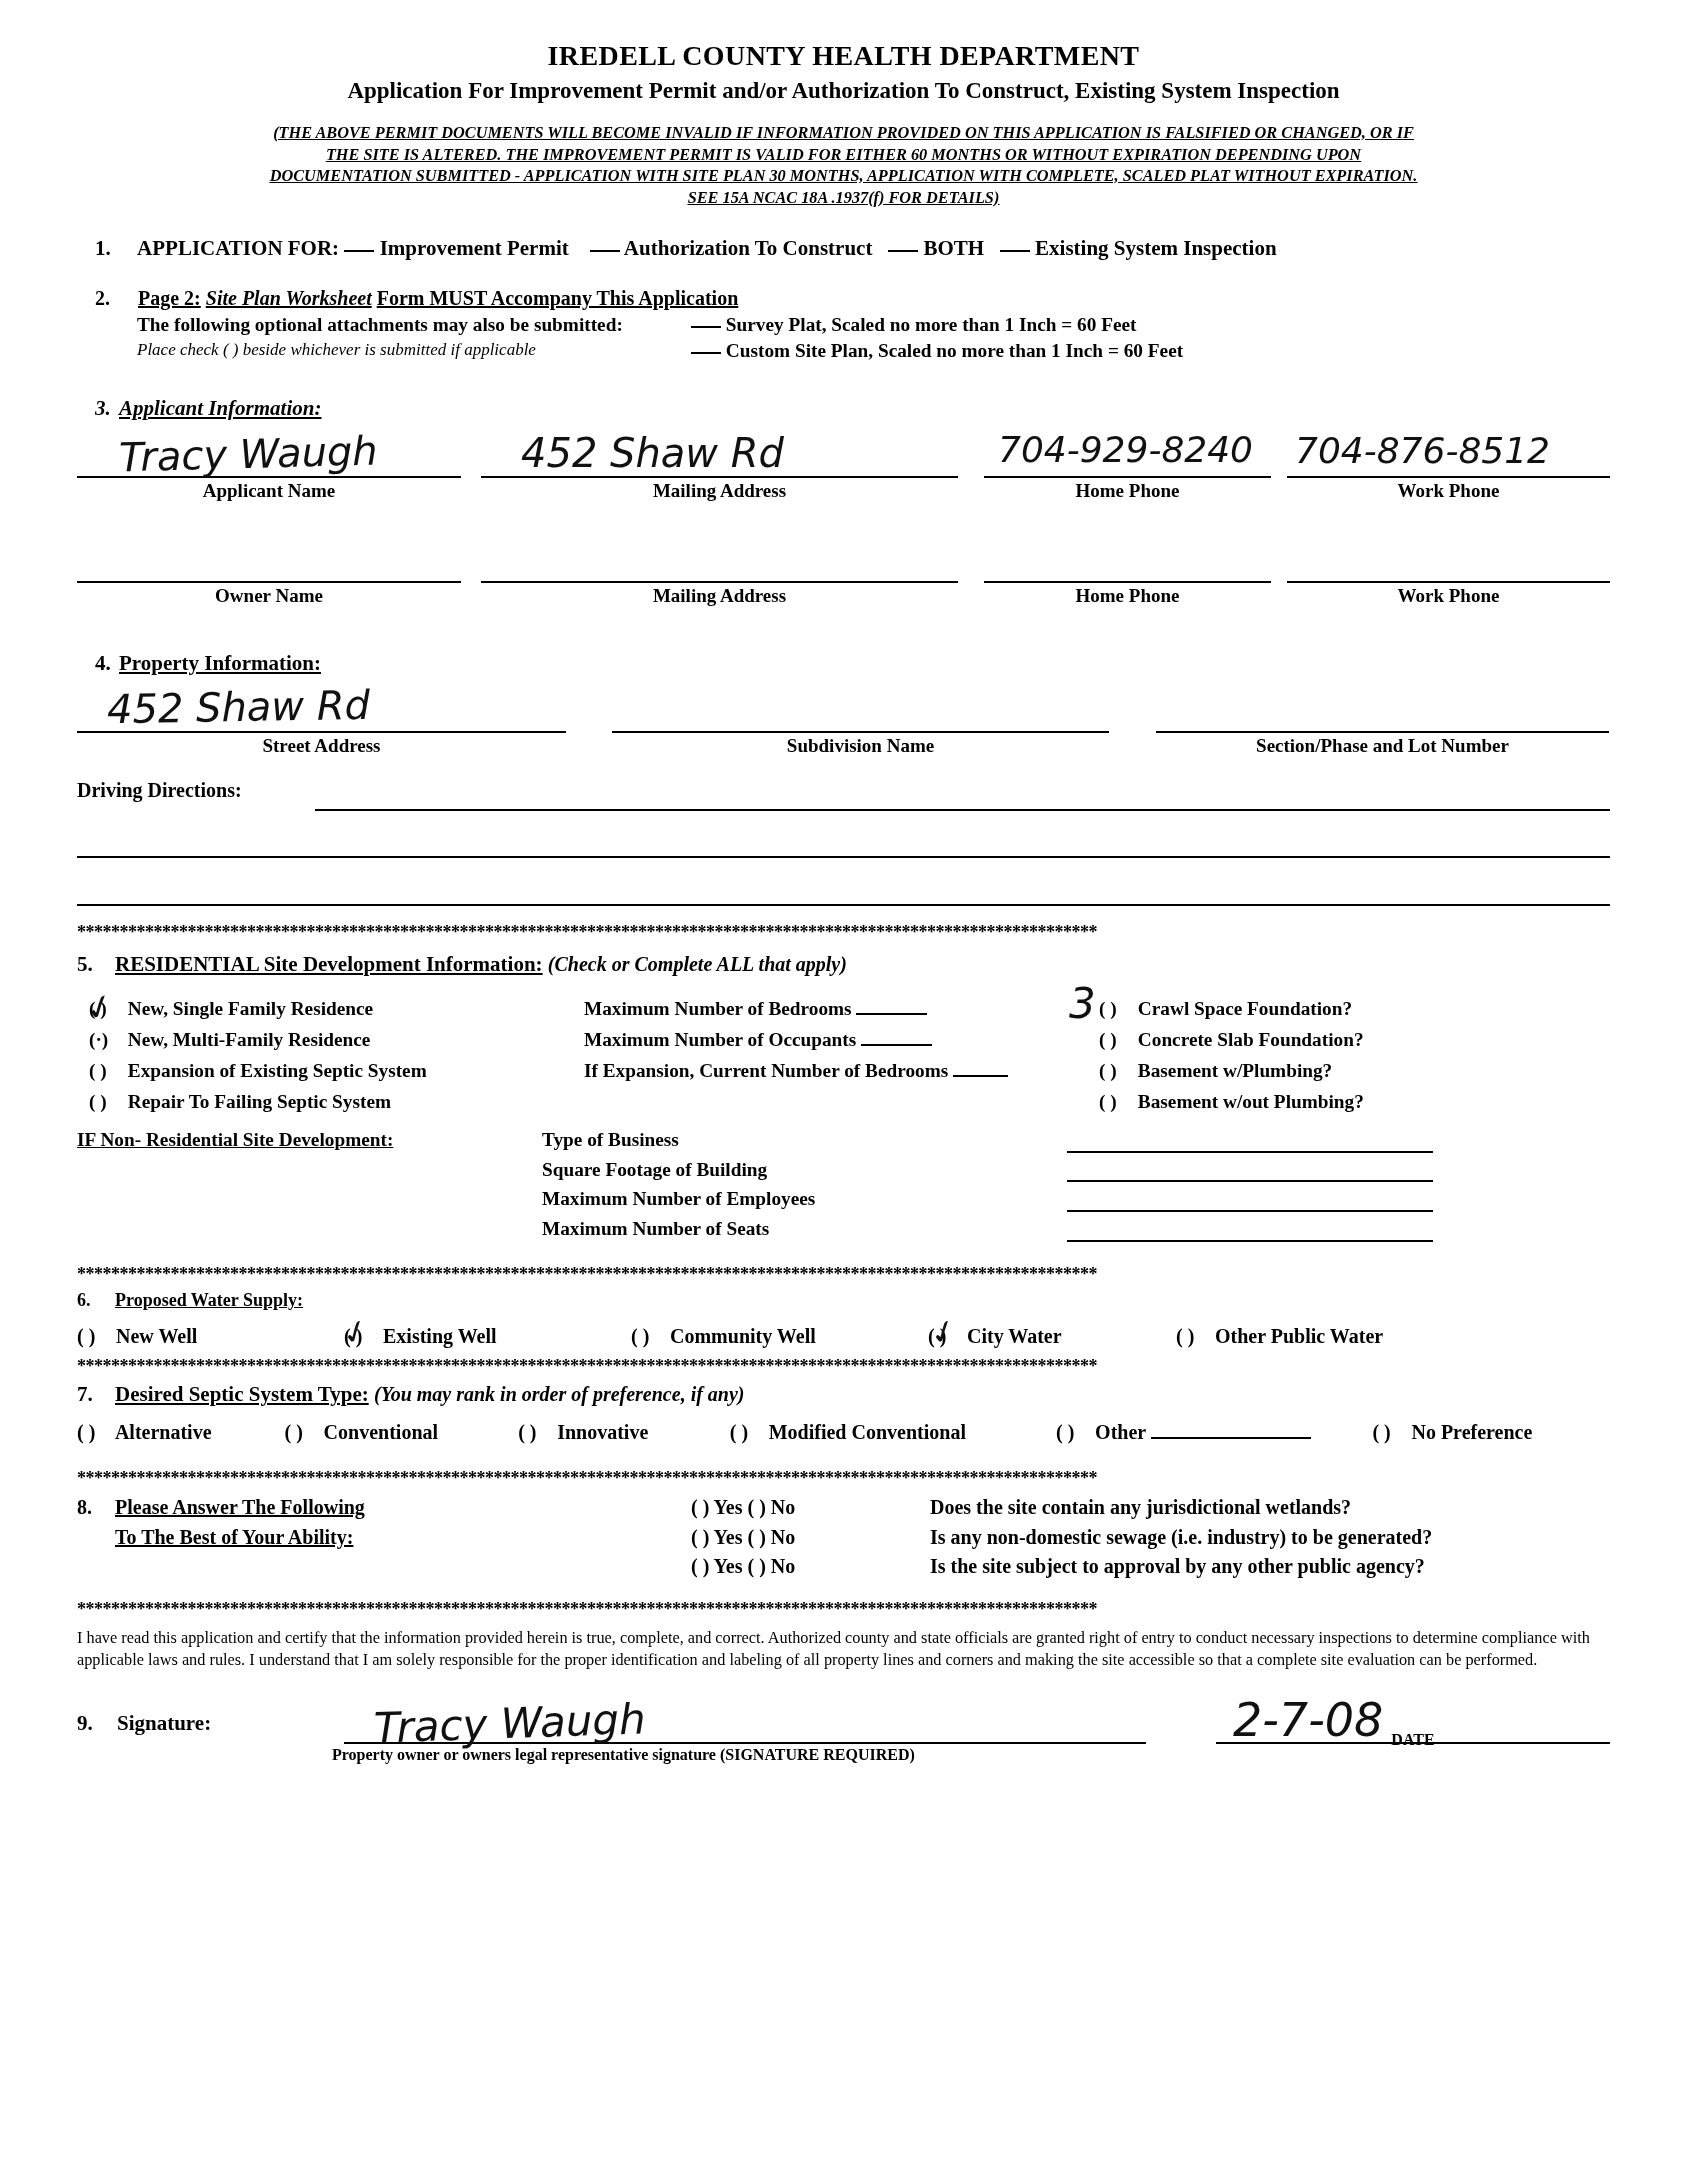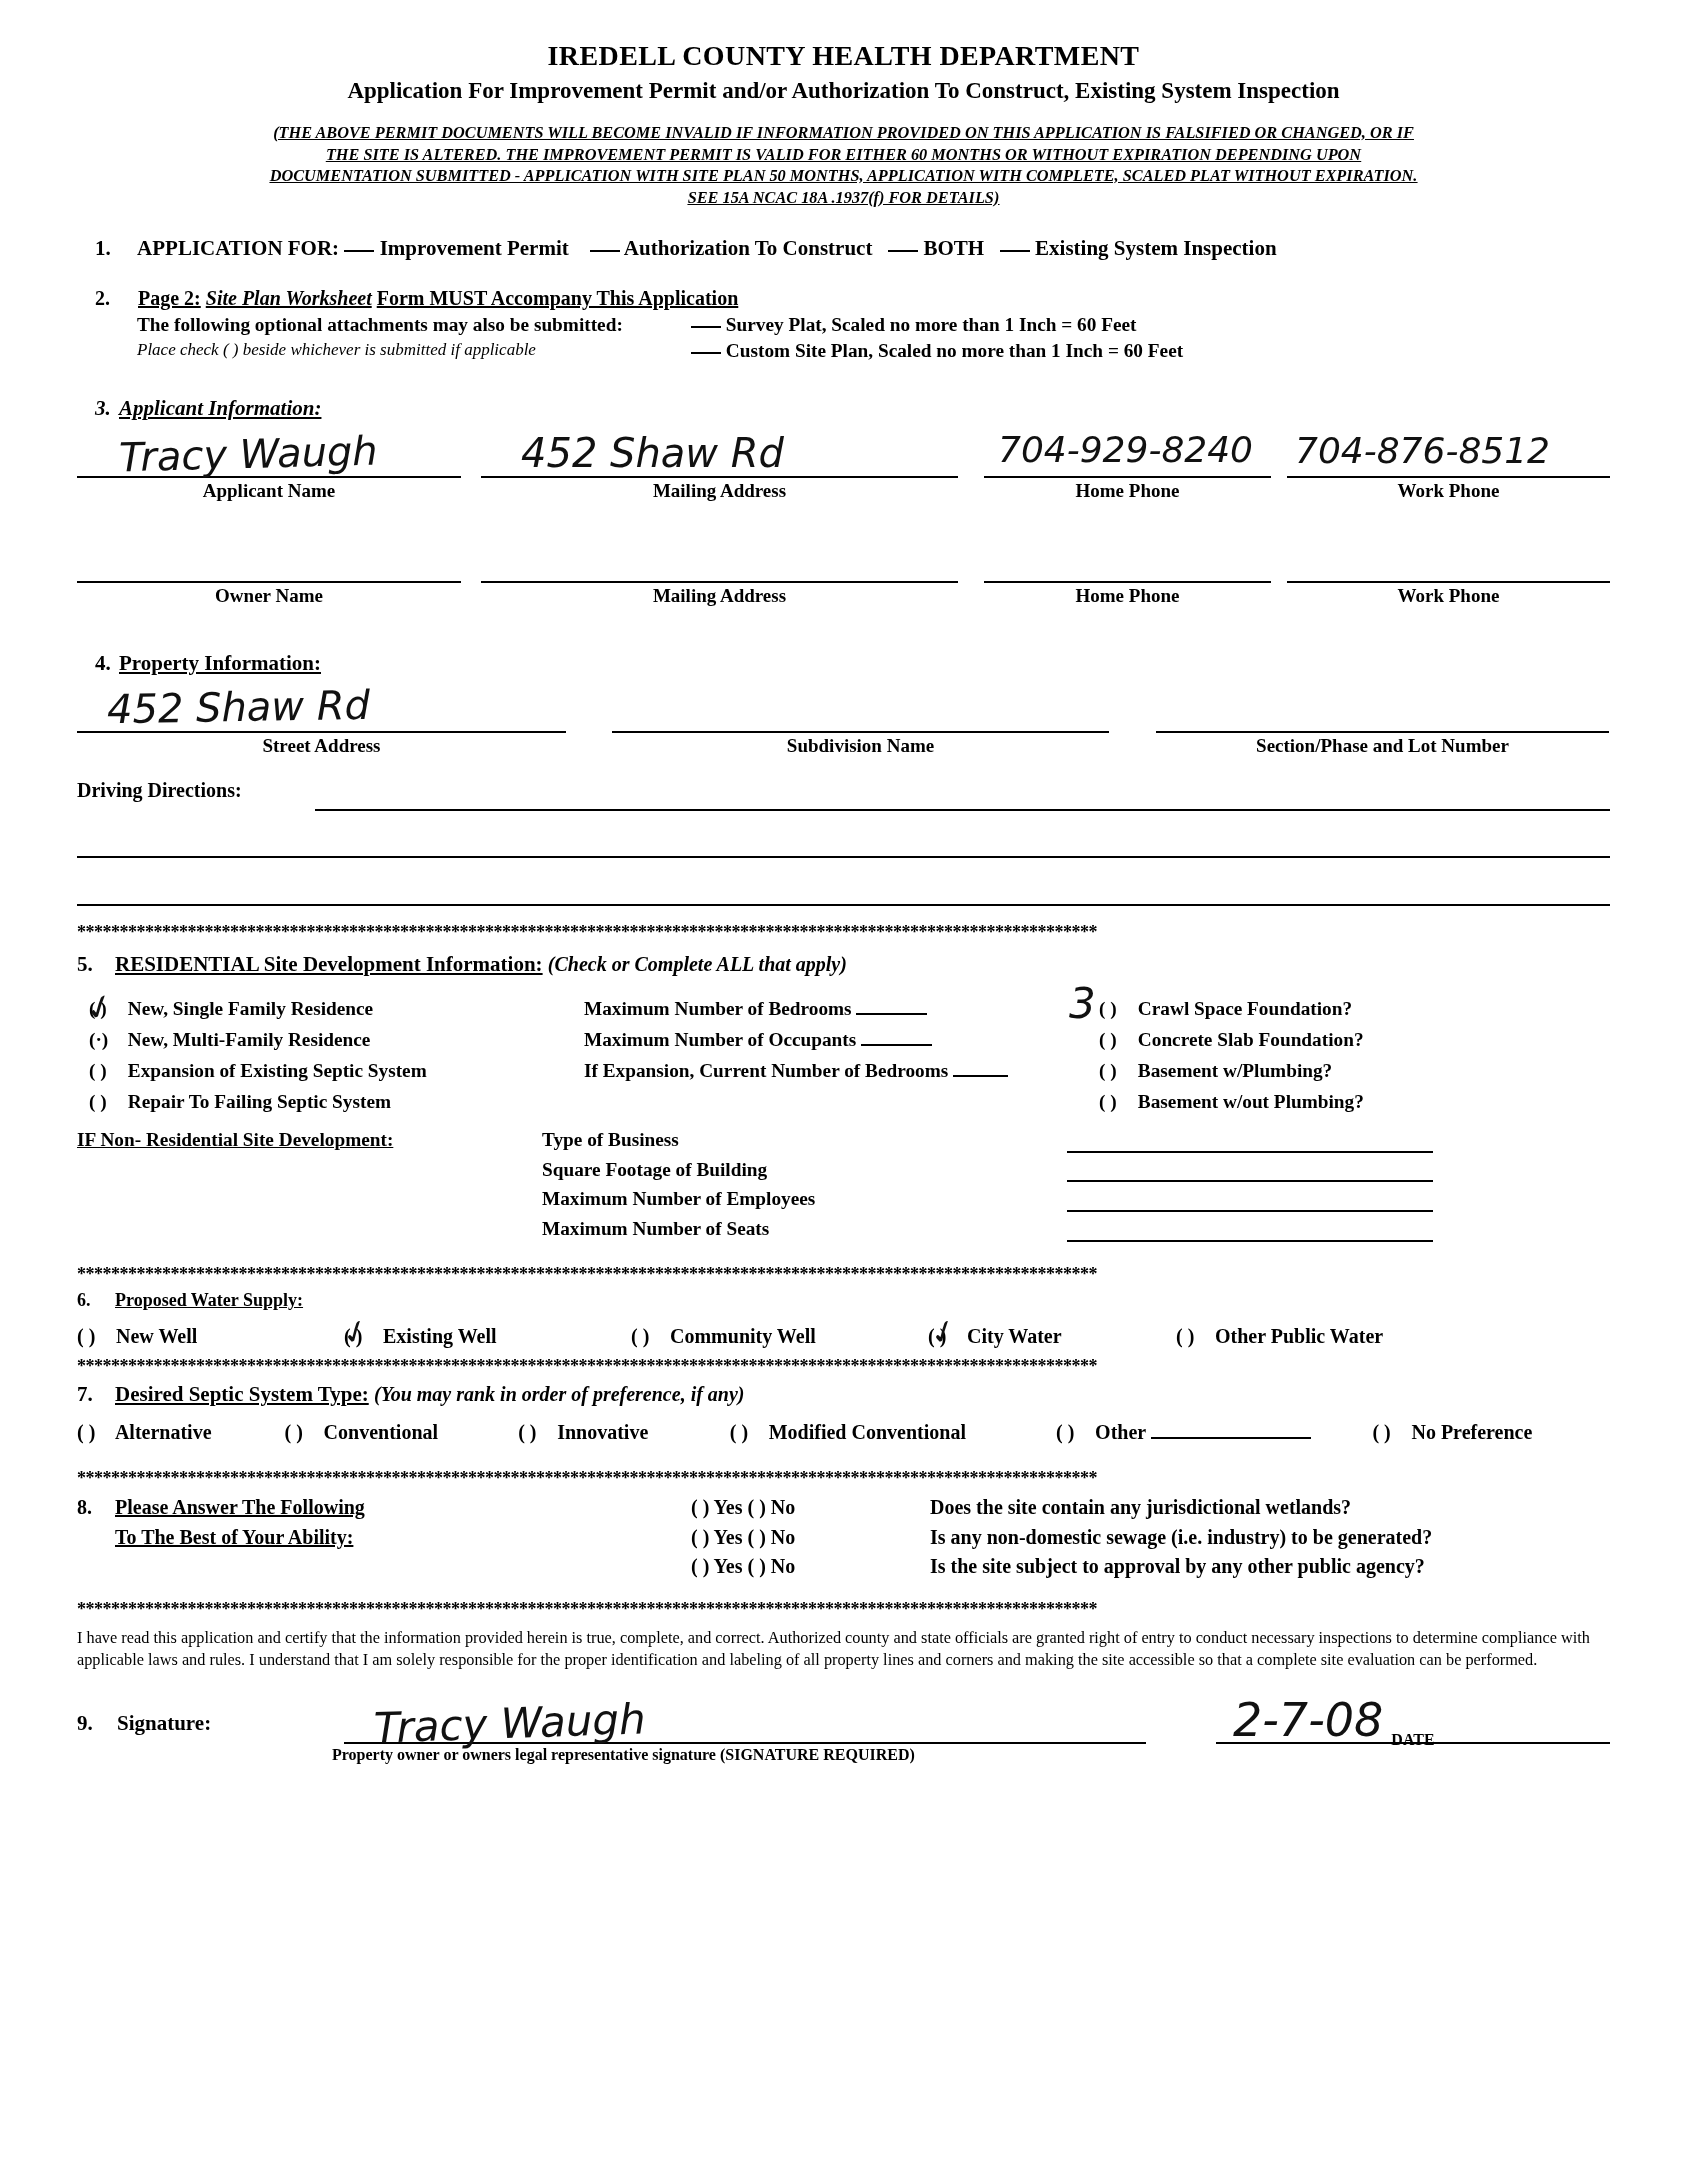--- a/index.html
+++ b/index.html
@@ -145,21 +145,21 @@
 
 <div class="page">
   <div class="inner">
 
     <div class="center title1">IREDELL COUNTY HEALTH DEPARTMENT</div>
     <div class="center title2">Application For Improvement Permit and/or Authorization To Construct, Existing System Inspection</div>
 
     <div class="notice">
       <div>(THE ABOVE PERMIT DOCUMENTS  WILL BECOME INVALID IF INFORMATION PROVIDED ON THIS APPLICATION IS FALSIFIED OR CHANGED, OR IF</div>
       <div>THE SITE IS ALTERED.  THE IMPROVEMENT PERMIT IS VALID FOR EITHER 60 MONTHS OR WITHOUT EXPIRATION DEPENDING UPON</div>
-      <div>DOCUMENTATION SUBMITTED - APPLICATION WITH SITE PLAN 50 MONTHS, APPLICATION WITH COMPLETE, SCALED  PLAT WITHOUT EXPIRATION.</div>
+      <div>DOCUMENTATION SUBMITTED - APPLICATION WITH SITE PLAN 30 MONTHS, APPLICATION WITH COMPLETE, SCALED  PLAT WITHOUT EXPIRATION.</div>
       <div>SEE 15A NCAC 18A .1937(f) FOR DETAILS)</div>
     </div>
 
     <div class="s1">
       <span class="num">1.</span>
       <span>APPLICATION FOR:</span>
       <span class="ul-sm"></span>
       <span>Improvement Permit</span>
       &nbsp;&nbsp;
       <span class="ul-sm"></span>

